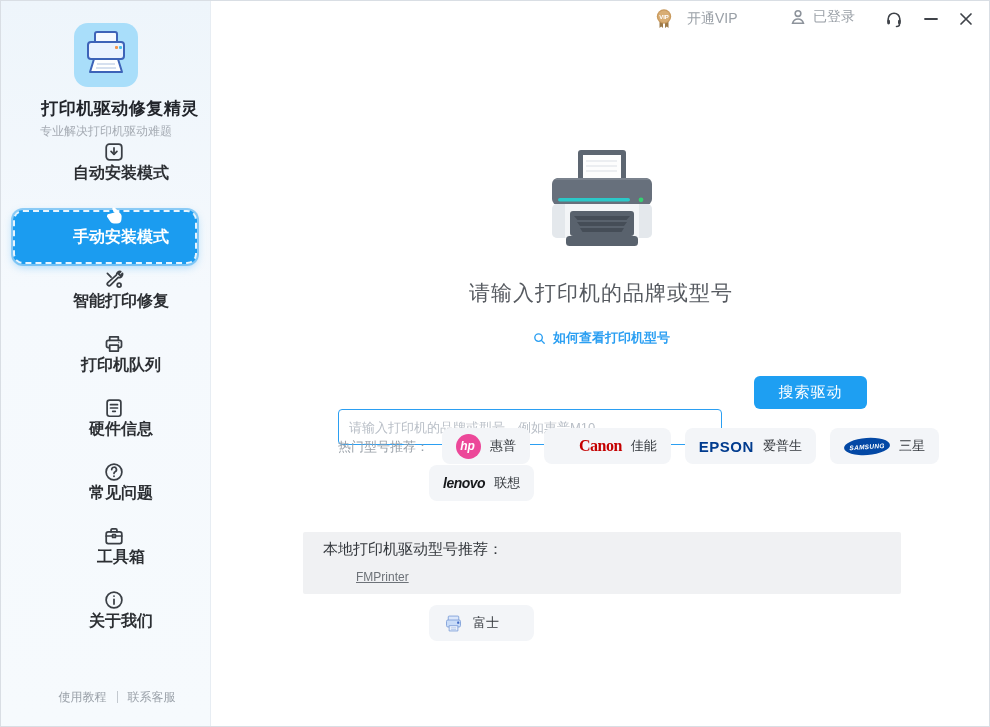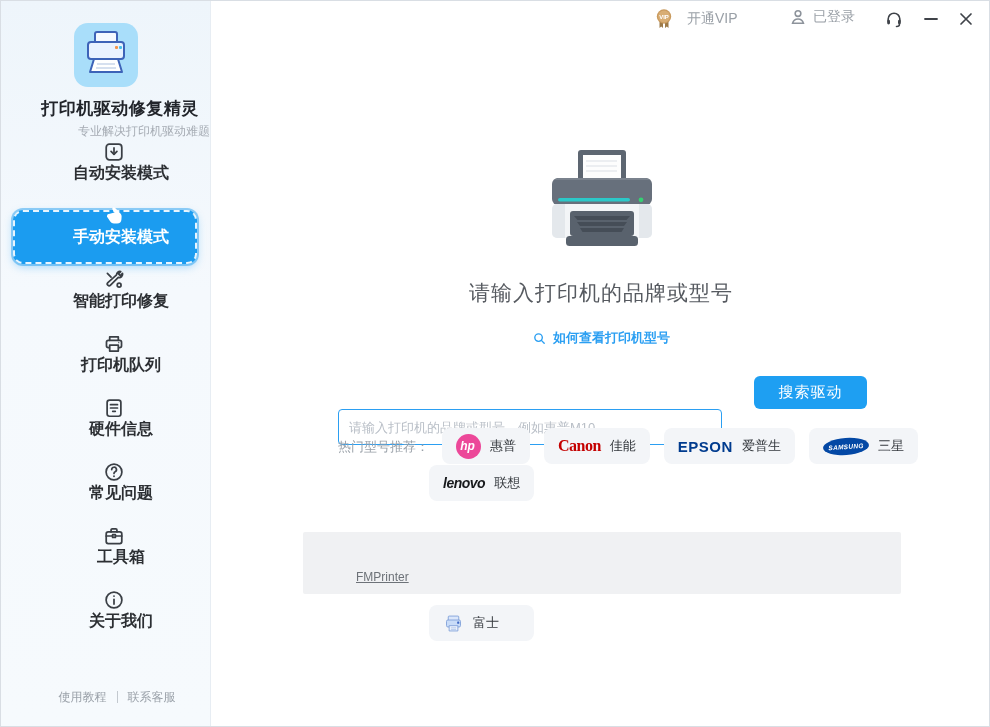--- a/index.html
+++ b/index.html
@@ -8,21 +8,21 @@
   .app { position:relative; width:990px; height:727px; background:#fff; border:1px solid #d9dee4; overflow:hidden; }
 
   
   .sidebar { position:absolute; left:0; top:0; width:210px; height:727px;
     background:linear-gradient(180deg,#eef5fb 0%,#f5f9fd 40%,#f6fafd 100%);
     border-right:1px solid #e7edf3; }
   .logo { position:absolute; left:73px; top:22px; width:64px; height:64px; }
   .app-title { position:absolute; left:0; top:96px; width:210px; text-align:center;
     font-size:17px; font-weight:bold; color:#21242a; letter-spacing:.5px;padding-left:28px; }
   .app-subtitle { position:absolute; left:0; top:122px; width:210px; text-align:center;
-    font-size:12px; color:#a6acb4;margin-left:38px; }
+    font-size:12px; color:#a6acb4; }
   .menu { position:absolute; left:0; top:140px; width:210px; }
   .menu-item { position:relative; height:64px; display:flex; align-items:center;
     padding-left:30px; cursor:pointer;flex-direction:column; }
   .menu-item .mi-icon { width:22px; height:22px; margin-right:14px; position:relative; z-index:2; flex:0 0 22px; }
   .menu-item .mi-label { font-size:16px; font-weight:600; color:#2c2f33; position:relative; z-index:2; }
   .menu-item.selected::before { content:""; position:absolute; left:12px; right:14px; top:5px; bottom:5px;
     background:#1b9cf0; border-radius:10px; border:2px dashed rgba(255,255,255,.9);
     box-shadow:0 0 0 2px rgba(27,156,240,.45), 0 3px 8px rgba(27,156,240,.35); }
   .menu-item.selected .mi-label { color:#fff; font-weight:bold; }
   .sidebar-footer { position:absolute; left:0; bottom:22px; width:232px; text-align:center;
@@ -62,21 +62,21 @@
   .brand-row { position:absolute; display:flex; gap:14px; }
   .brand-row.r1 { left:441px; top:427px; }
   .brand-row.r2 { left:428px; top:464px; gap:34px;flex-direction:column; }
   .brand-chip { height:36px; background:#f3f5f8; border-radius:8px; display:flex;
     align-items:center; gap:9px; padding:0 14px; cursor:pointer; }
   .brand-chip .bname { font-size:13px; color:#33373c; }
   .hp-badge { width:25px; height:25px; border-radius:50%; background:#ec4899; color:#fff;
     font-size:12px; font-weight:bold; font-style:italic; display:flex; align-items:center;
     justify-content:center; padding-right:2px; }
   .canon-text { font-family:"Liberation Serif","DejaVu Serif",serif; font-size:16px;
-    font-weight:bold; color:#c40000; letter-spacing:-.5px; }
+    font-weight:bold; color:#c40000; letter-spacing:-.5px;margin-left:21px; }
   .epson-text { font-size:15px; font-weight:bold; color:#003b8e; letter-spacing:.5px; }
   .samsung-badge { width:46px; height:17px; border-radius:50%; background:#0348a5;
     display:flex; align-items:center; justify-content:center; transform:rotate(-4deg); }
   .samsung-badge span { color:#fff; font-size:6.5px; font-weight:bold; font-style:italic; letter-spacing:.3px; }
   .lenovo-text { font-size:14px; font-weight:bold; font-style:italic; color:#17191c; letter-spacing:-.5px; }
   .chip-printer-icon { width:21px; height:21px; }
 
   .local-panel { position:absolute; left:302px; top:531px; width:598px; height:62px;
     background:#f0f1f3; border-radius:2px; }
   .local-title { position:absolute; left:20px; top:8px; font-size:15px; color:#34383d; }
@@ -281,18 +281,19 @@
             <rect x="4" y="8" width="16" height="8" rx="1.6" fill="#c9dcf8" stroke="#7e9fd8"></rect>
             <rect x="16.2" y="9.8" width="2.4" height="2.4" rx=".6" fill="#3c66c4"></rect>
             <path d="M7 14.5h10v6H7z" fill="#eef4fd" stroke="#7e9fd8"></path>
             <path d="M9 17h6M9 19h6" stroke="#aec4e8"></path>
           </svg></span>
         <span class="bname">富士</span>
       </div>
     </div>
 
   <div class="local-panel">
+    <div class="local-title">本地打印机驱动型号推荐：</div>
     <div class="local-links" id="local-links">
         <a>FMPrinter</a>
       </div>
   </div>
 
 </div>
 
 </body></html>

